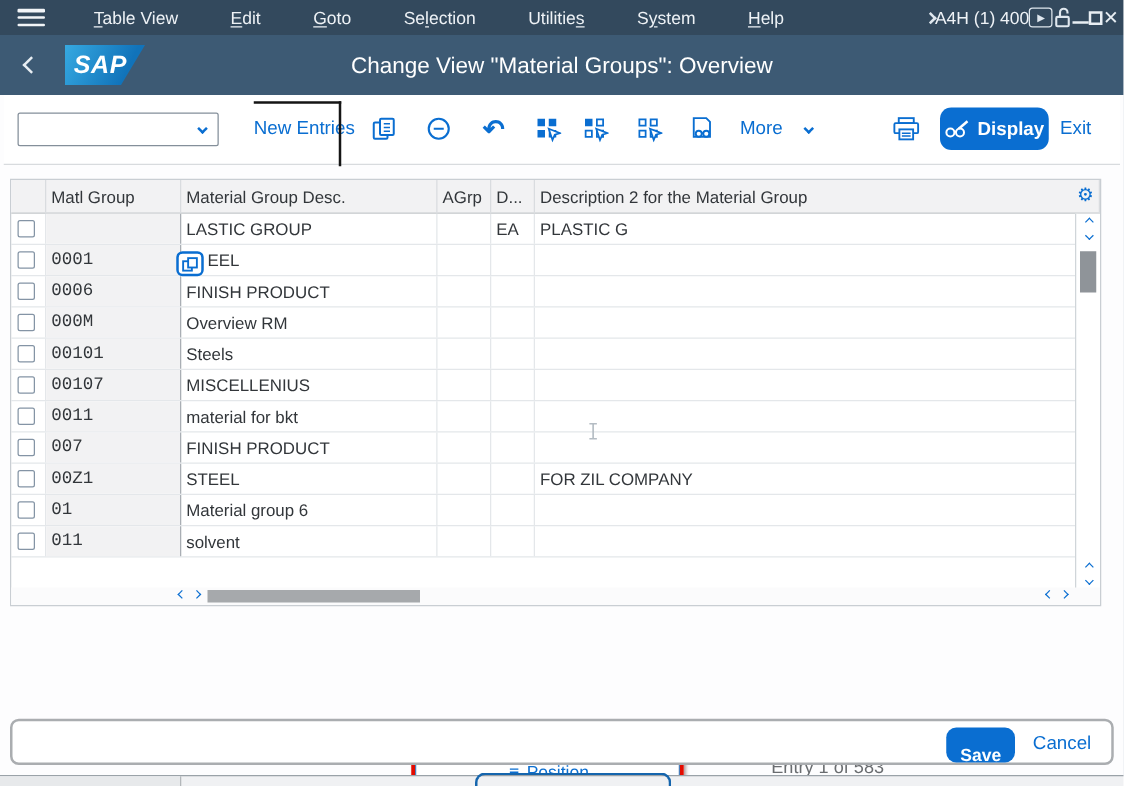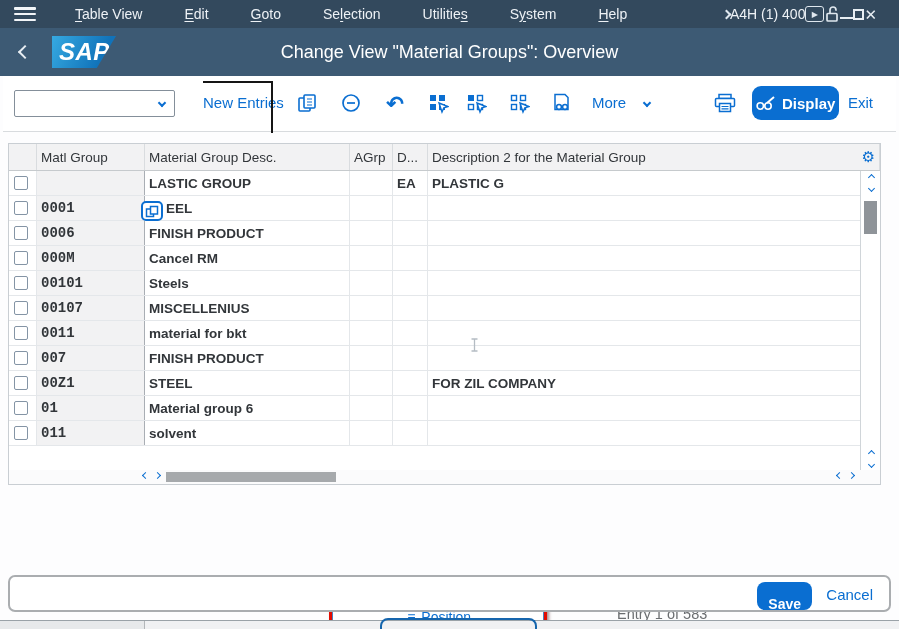--- a/index.html
+++ b/index.html
@@ -8,41 +8,41 @@
        color:#32363a;overflow:hidden;background:#fdfdfe;}
 
   
   .menubar{position:absolute;left:0;top:0;width:899px;height:28px;background:#33495d;
            display:flex;align-items:center;color:#eef2f6;font-size:14px;}
   .hamburger{width:22px;height:14px;margin-left:14px;display:flex;flex-direction:column;justify-content:space-between;cursor:pointer;}
   .hamburger i{display:block;height:2.5px;background:#f2f5f8;border-radius:1px;}
   .menus{display:flex;gap:25px;margin-left:22px;}
   .menu-item{cursor:pointer;white-space:nowrap;margin-left:17px;}
   .menu-item u{text-underline-offset:2px;}
-  .mb-right{margin-left:auto;display:flex;align-items:center;padding-right:22px;}
+  .mb-right{margin-left:auto;display:flex;align-items:center;padding-right:4px;}
   .chev{display:inline-block;width:6px;height:6px;border-right:2px solid #0a6ed1;border-bottom:2px solid #0a6ed1;}
   .chev.r{transform:rotate(-45deg);} .chev.l{transform:rotate(135deg);}
   .chev.u{transform:rotate(-135deg);} .chev.d{transform:rotate(45deg);}
   .chev.white{border-color:#dfe7ee;width:7px;height:7px;border-width:2px;}
   .sysid{font-size:14px;color:#eef2f6;}
   .playbox{width:19px;height:16px;border:1.6px solid #dfe7ee;border-radius:3px;display:flex;
            align-items:center;justify-content:center;font-size:8px;color:#dfe7ee;cursor:pointer;}
   .winbtn{cursor:pointer;display:flex;align-items:center;justify-content:center;}
   .min-glyph{width:13px;height:2.4px;background:#e8eef3;margin-top:8px;}
   .max-glyph{width:11px;height:11px;border:2px solid #e8eef3;}
   .close-glyph{font-size:15px;color:#e8eef3;line-height:1;}
 
   
   .titlebar{position:absolute;left:0;top:28px;width:899px;height:48px;background:#3d5a74;
             display:flex;align-items:center;}
   .backchev{margin-left:20px;width:10px;height:10px;border-left:2.4px solid #e8eef3;border-bottom:2.4px solid #e8eef3;
             transform:rotate(45deg);cursor:pointer;}
   .saplogo{margin-left:22px;width:64px;height:32px;background:linear-gradient(115deg,#36a9e1 0%,#1173ba 75%);
            clip-path:polygon(0 0,100% 0,70% 100%,0 100%);display:flex;align-items:center;}
-  .saplogo span{color:#fff;font-weight:bold;font-style:italic;font-size:24px;padding-left:7px;letter-spacing:.5px;}
+  .saplogo span{color:#fff;font-weight:bold;font-style:italic;font-size:20px;padding-left:7px;letter-spacing:.5px;}
   .apptitle{position:absolute;left:0;right:0;text-align:center;color:#fff;font-size:18px;}
 
   
   .content{position:absolute;left:0;top:76px;width:899px;height:545px;background:#fdfdfe;}
   .side-l{position:absolute;left:0;top:76px;height:545px;width:3px;background:#8da8c4;}
   .side-r{position:absolute;right:0;top:76px;height:545px;width:2px;background:#cdd5dc;}
 
   
   .toolbar{position:absolute;left:3px;top:0;width:893px;height:56px;background:#fff;
            border-bottom:1px solid #d8dbde;}
@@ -61,21 +61,21 @@
   .exit-link{left:845px;}
 
   
   .tbl{position:absolute;left:8px;top:67px;width:873px;height:342px;border:1px solid #c9ced3;background:#fff;}
   .thead{position:relative;height:27px;background:#f2f2f3;border-bottom:1px solid #c6cacd;display:flex;
          font-size:13.5px;color:#32363a;}
   .thead .hc{display:flex;align-items:center;border-right:1px solid #d9dcdf;padding-left:4px;white-space:nowrap;overflow:hidden;}
   .gear{position:absolute;right:5px;top:4px;font-size:15px;color:#0a6ed1;cursor:pointer;line-height:1.2;}
   .c0{width:28px;} .c1{width:108px;} .c2{width:205px;} .c3{width:43px;} .c4{width:35px;} .c5{flex:1;}
   .tbody{position:relative;height:300px;}
-  .tr{display:flex;height:25px;border-bottom:1px solid #e4e7ea;width:853px;font-size:13.5px;font-weight:bold;}
+  .tr{display:flex;height:25px;border-bottom:1px solid #e4e7ea;width:853px;font-size:13.5px;}
   .cell{border-right:1px solid #e4e7ea;padding-left:4px;display:flex;align-items:center;white-space:nowrap;overflow:hidden;}
   .cell.c1{background:#f2f2f3;border-right:1px solid #a9aeb4;font-family:"Liberation Mono","DejaVu Sans Mono",monospace;font-size:14px;}
   .cbx{width:14px;height:14px;border:1px solid #8494a5;border-radius:2px;background:#fff;margin-left:5px;cursor:pointer;}
   .paste-spacer{display:inline-block;width:17px;}
   
   .vscroll{position:absolute;right:0;top:0;width:20px;height:300px;border-left:1px solid #d0d5d9;background:#fff;}
   .vthumb{position:absolute;left:3px;top:30px;width:13px;height:33px;background:#8f9499;}
   .varrows-top{position:absolute;left:0;top:4px;width:20px;display:flex;flex-direction:column;align-items:center;gap:6px;}
   .varrows-bot{position:absolute;left:0;bottom:4px;width:20px;display:flex;flex-direction:column;align-items:center;gap:6px;}
   
@@ -305,21 +305,21 @@
             <div class="cell c2">FINISH PRODUCT</div>
             <div class="cell c3"></div>
             <div class="cell c4"></div>
             <div class="cell c5"></div>
           </div>
           <div class="tr">
             <div class="cell c0" style="padding-left: 0px;">
               <div class="cbx"></div>
             </div>
             <div class="cell c1">000M</div>
-            <div class="cell c2">Cancel RM</div>
+            <div class="cell c2">Overview RM</div>
             <div class="cell c3"></div>
             <div class="cell c4"></div>
             <div class="cell c5"></div>
           </div>
           <div class="tr">
             <div class="cell c0" style="padding-left: 0px;">
               <div class="cbx"></div>
             </div>
             <div class="cell c1">00101</div>
             <div class="cell c2">Steels</div>

